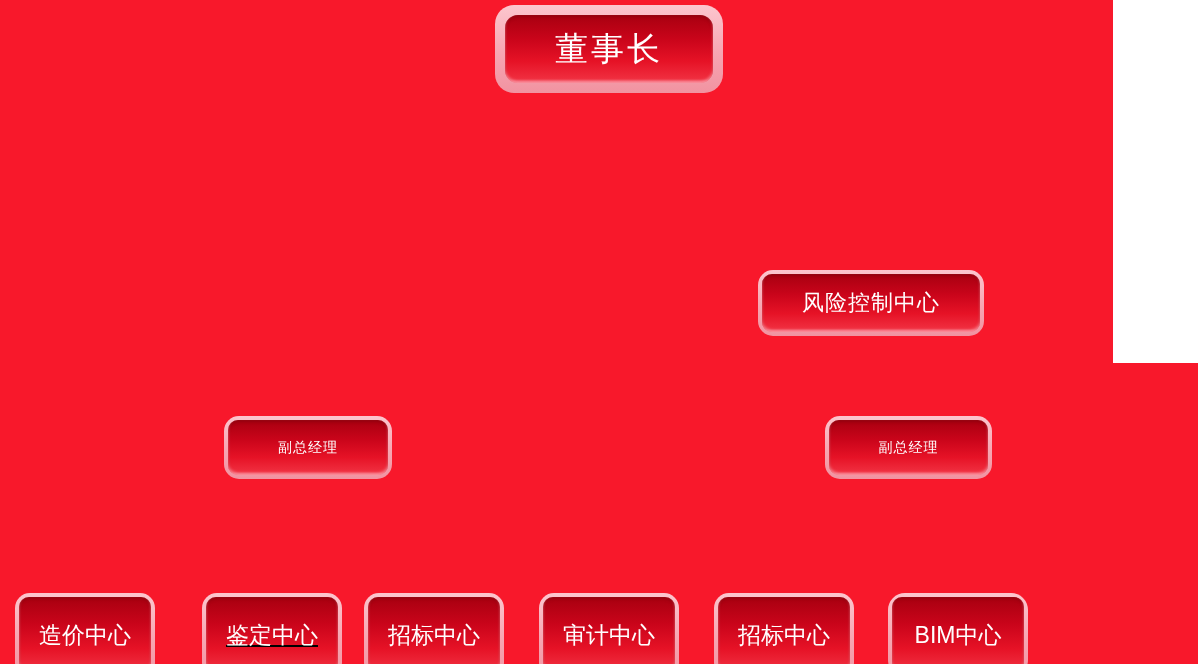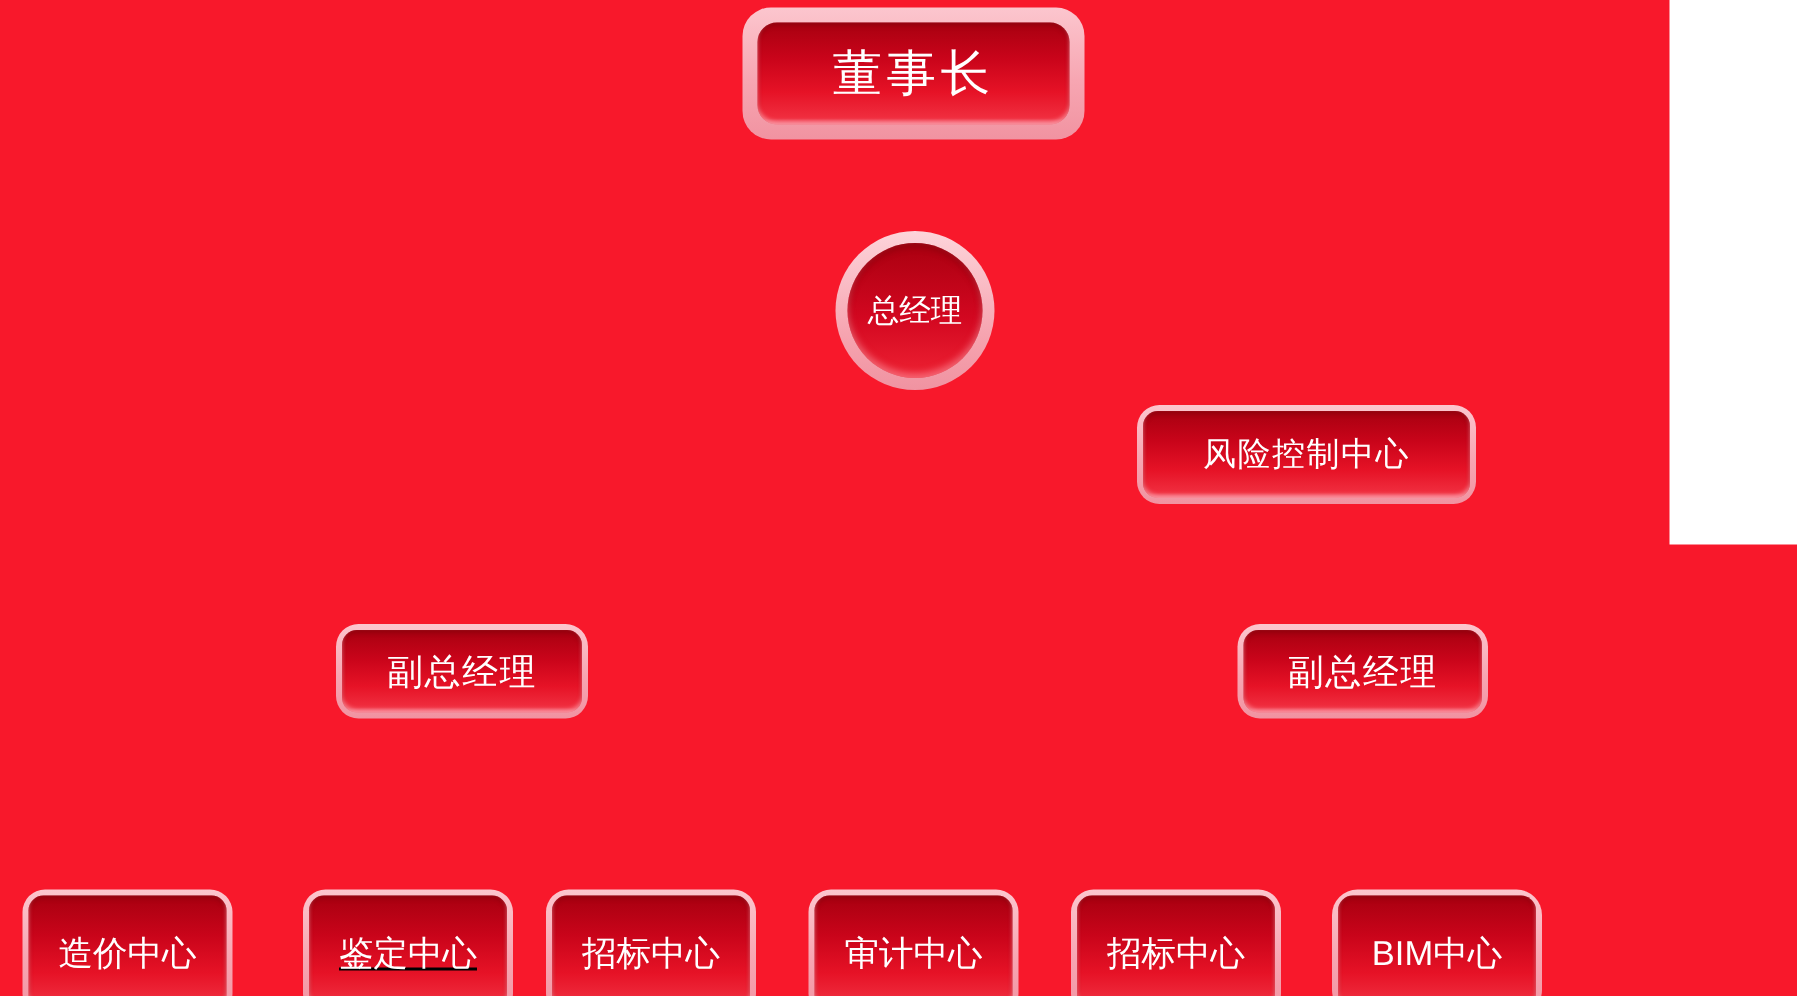--- a/index.html
+++ b/index.html
@@ -54,21 +54,21 @@
     display: flex; align-items: center; justify-content: center;
     color: var(--text, #ffffff); font-size: 21px; cursor: pointer;
     white-space: nowrap;
   }
 
   .risk { left: 748px; top: 270px; width: 226px; height: 66px; }
   .risk .btn { font-size: 22px; }
 
   .deputy-left  { left: 214px; top: 416px; width: 168px; height: 63px; }
   .deputy-right { left: 815px; top: 416px; width: 167px; height: 63px; }
-  .deputy-left .btn, .deputy-right .btn { font-size: 24px; }
+  .deputy-left .btn, .deputy-right .btn { font-size: 14px; }
 
   .dept { top: 593px; width: 140px; height: 84px; }
   .dept .btn { font-size: 23px; letter-spacing: 0; }
   .dept-0 { left: 5px; }
   .dept-1 { left: 192px; text-decoration: underline; }
   .dept-2 { left: 354px; }
   .dept-3 { left: 529px; }
   .dept-4 { left: 704px; }
   .dept-5 { left: 878px; border-radius: 17px; }
   .dept-6 { left: 1053px; }
@@ -77,23 +77,20 @@
 <body>
 
 <div class="stage">
 
   <div class="white-panel"></div>
 
   <div class="frame chairman">
     <div class="btn">董事长</div>
   </div>
 
-  <div class="circle-frame">
-    <div class="circle-btn">总经理</div>
-  </div>
 
   <div class="frame risk">
     <div class="btn">风险控制中心</div>
   </div>
 
   <div class="frame deputy-left">
     <div class="btn">副总经理</div>
   </div>
 
   <div class="frame deputy-right">

